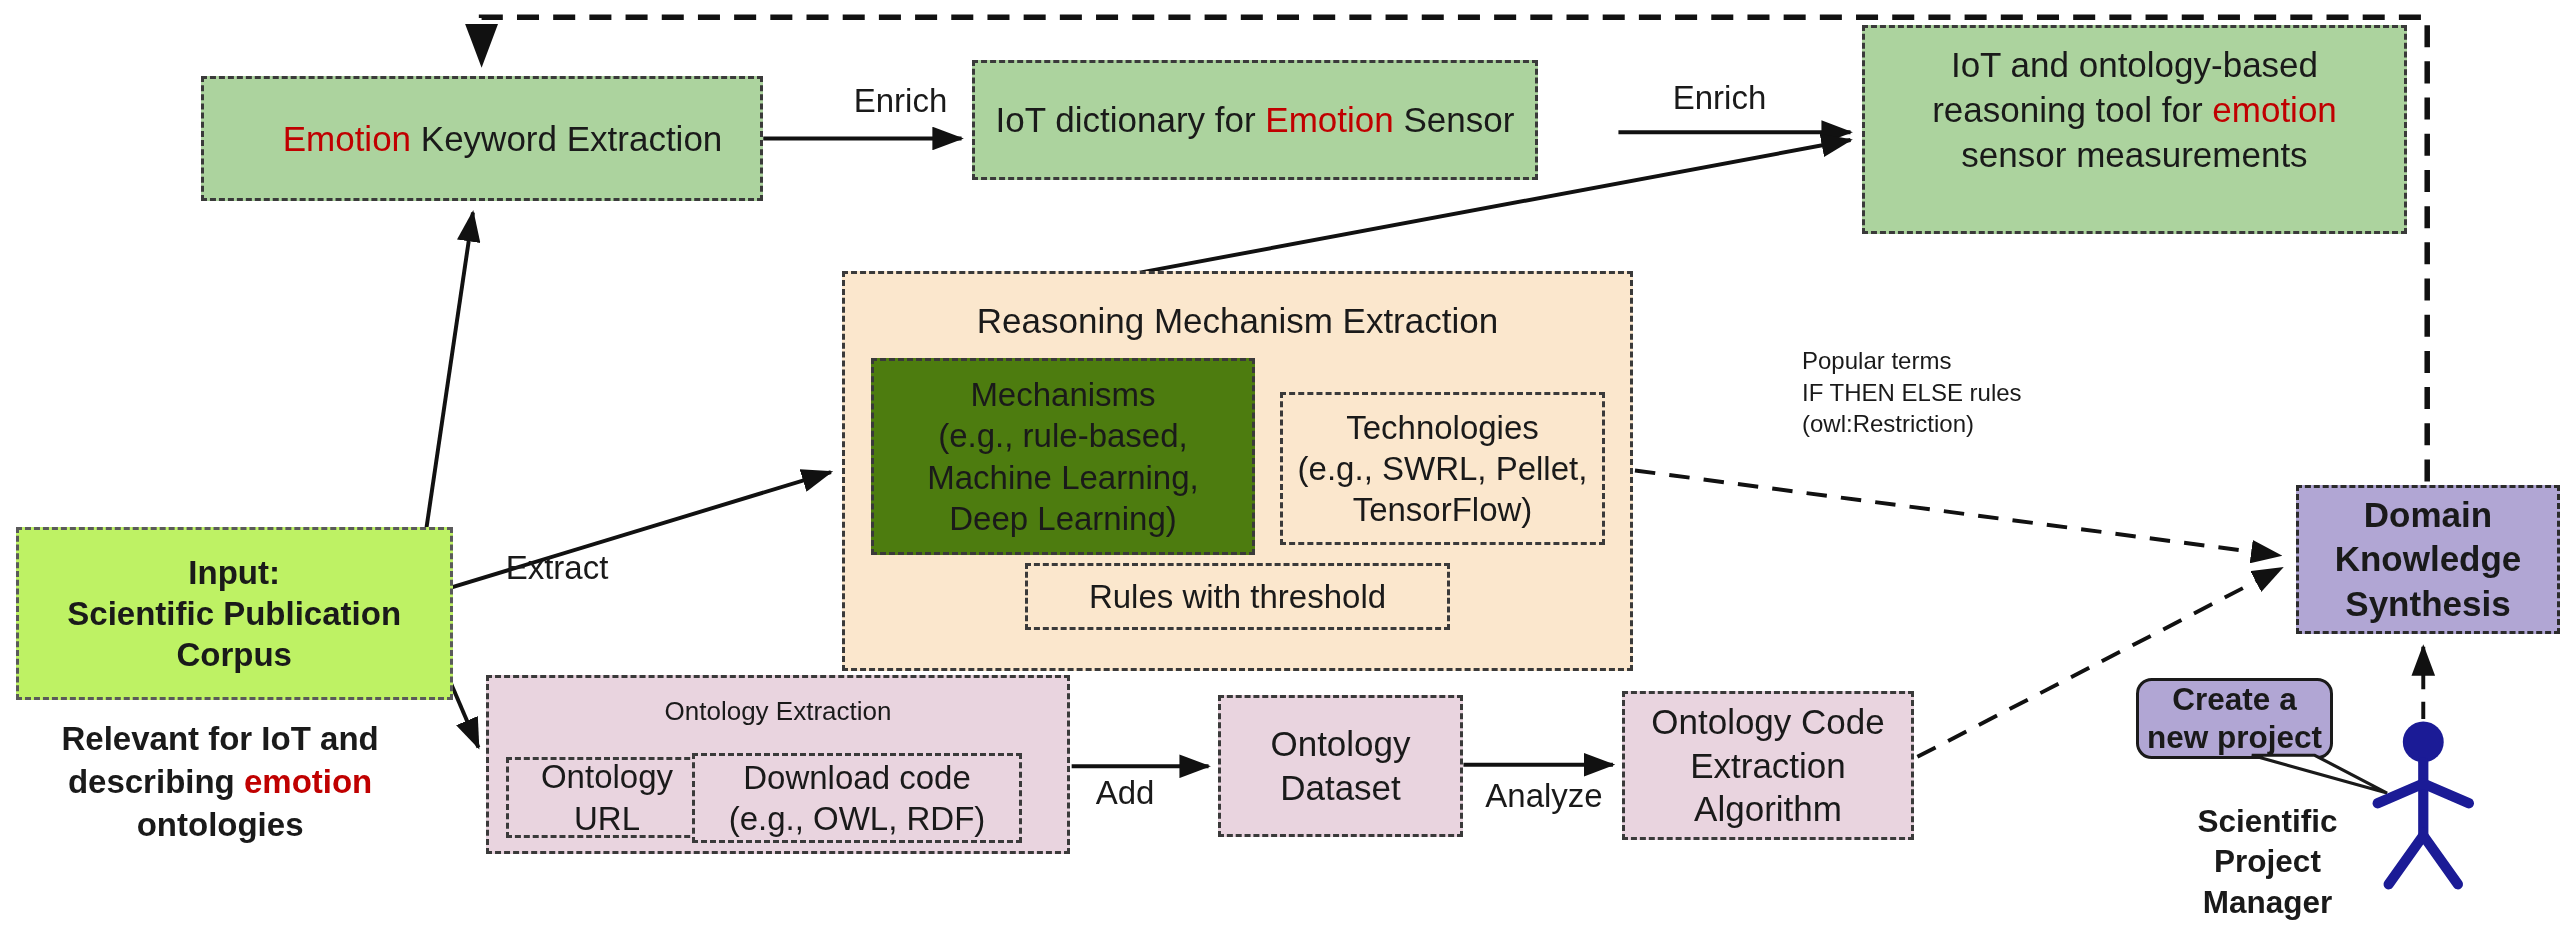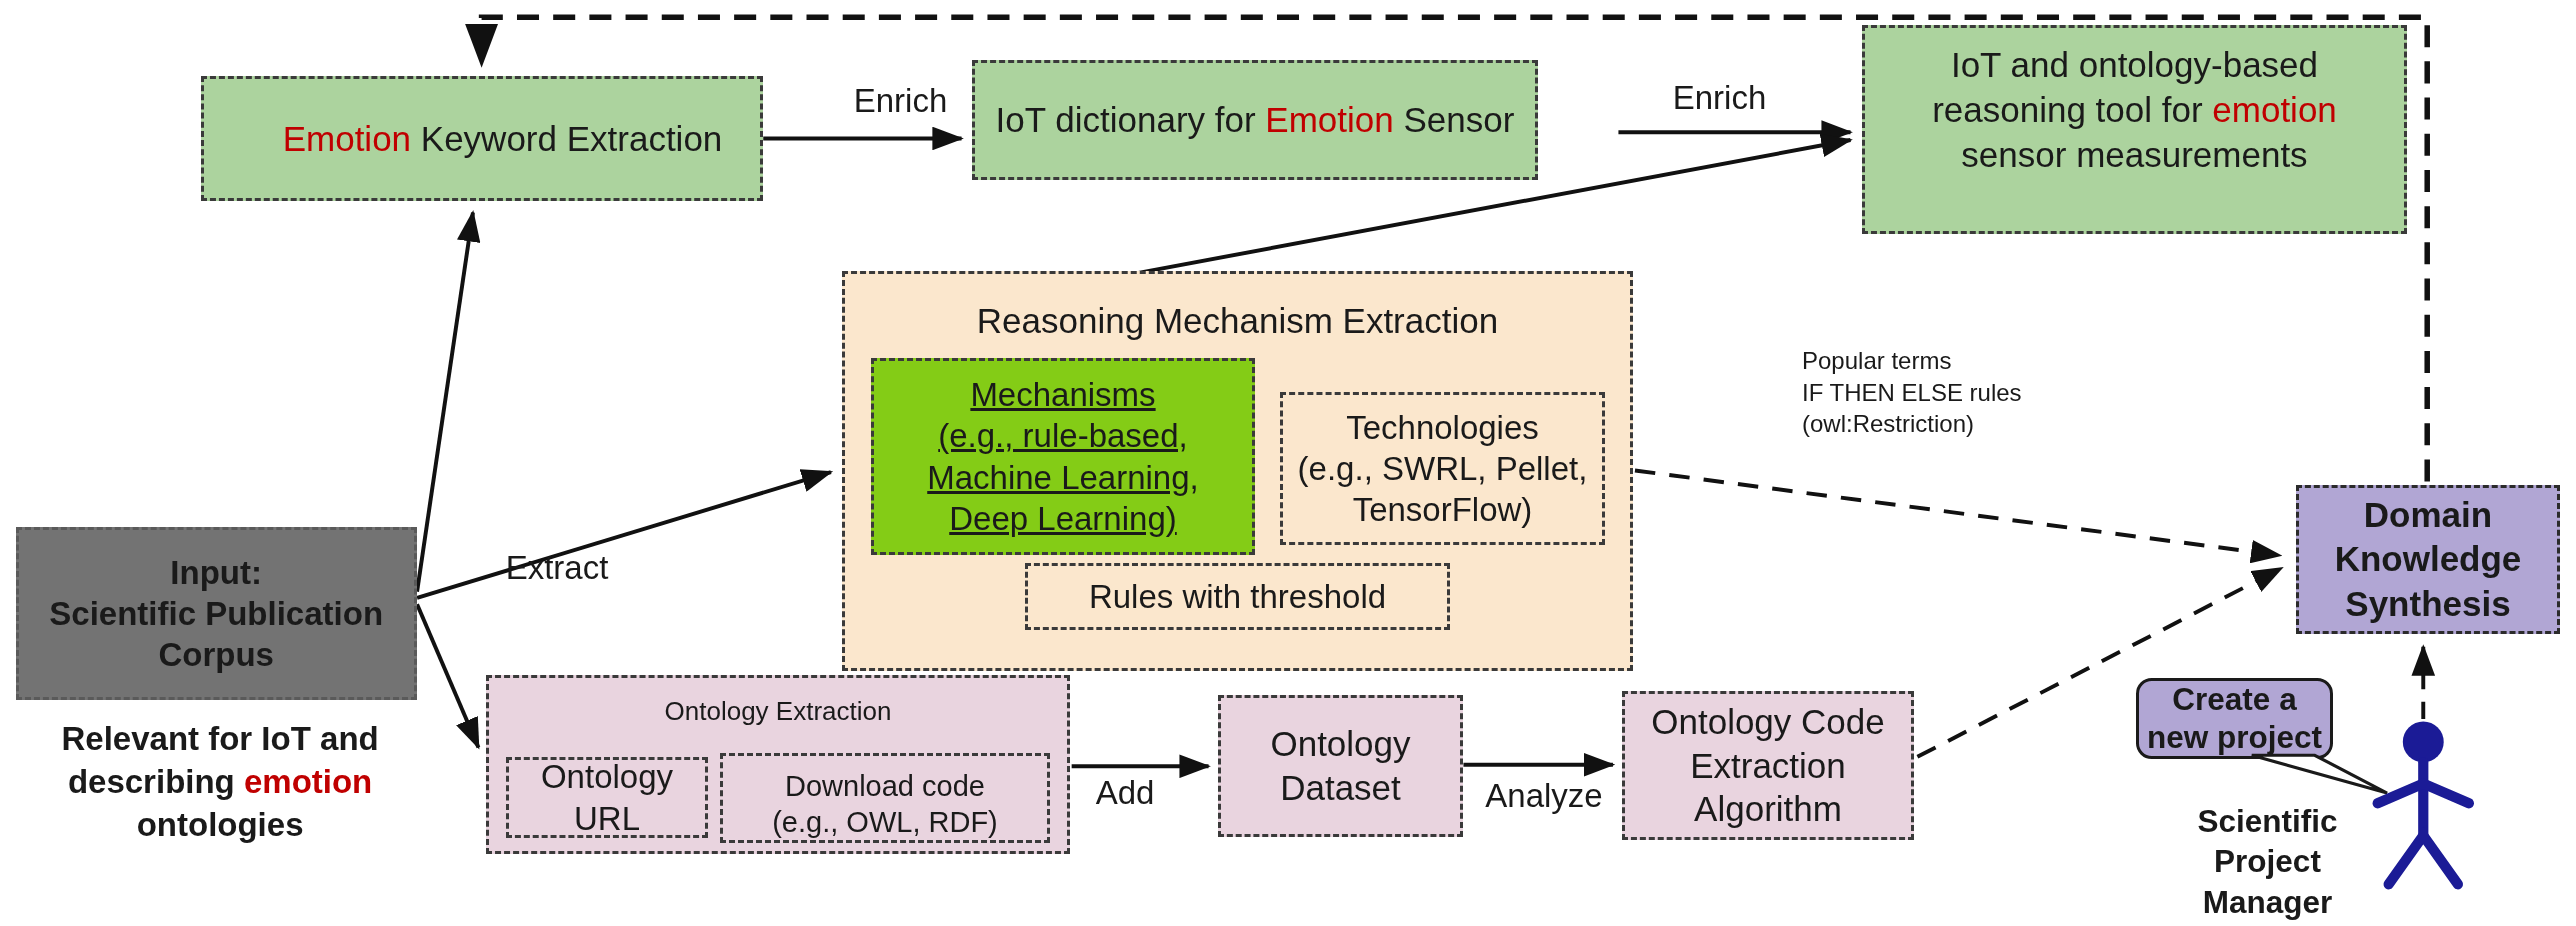--- a/index.html
+++ b/index.html
@@ -19,29 +19,29 @@
   }
   .pre{white-space:pre-line;}
   .red{color:#c00000;}
   .lbl{position:absolute;font-size:33px;text-align:center;}
   
   #green1{left:201px;top:76px;width:562px;height:125px;background:#acd39e;font-size:35px;padding-left:41px;}
   #green2{left:972px;top:60px;width:566px;height:120px;background:#acd39e;font-size:35px;}
   #green3{left:1862px;top:25px;width:545px;height:209px;background:#acd39e;font-size:35px;line-height:1.28;padding-bottom:38px;}
   #orange{left:842px;top:271px;width:791px;height:400px;background:#fbe7cd;justify-content:flex-start;}
   #orange-title{margin-top:25px;font-size:35px;}
-  #mechanisms{left:871px;top:358px;width:384px;height:197px;background:#84cc16;font-size:33px;border-width:3.1px;text-decoration:underline;}
+  #mechanisms{left:871px;top:358px;width:384px;height:197px;background:#4d7c0f;font-size:33px;border-width:3.1px;}
   #technologies{left:1280px;top:392px;width:325px;height:153px;background:#fbe7cd;font-size:33px;}
   #rules{left:1025px;top:563px;width:425px;height:67px;background:#fbe7cd;font-size:33px;}
-  #blue{left:15.7px;top:527px;width:401px;height:173px;background:#737373;font-size:33px;font-weight:bold;border-color:#5a5a5a;}
+  #blue{left:15.7px;top:527px;width:437px;height:173px;background:#bef264;font-size:33px;font-weight:bold;border-color:#5a5a5a;}
   #blue-caption{left:23.6px;top:718px;width:393px;font-size:33px;font-weight:bold;text-align:center;line-height:1.3;}
   #pink-oe{left:486px;top:675px;width:584px;height:179px;background:#e9d4df;justify-content:flex-start;}
   #pink-oe-title{margin-top:17.3px;font-size:26px;}
   #ourl{left:506px;top:757px;width:202px;height:81px;background:#e9d4df;font-size:33px;}
-  #odl{left:720px;top:753px;width:330px;height:90px;background:#e9d4df;font-size:29px;justify-content:flex-end;}
+  #odl{left:692px;top:753px;width:330px;height:90px;background:#e9d4df;font-size:33px;}
   #pink-ds{left:1218px;top:695px;width:245px;height:142px;background:#e9d4df;font-size:35px;}
   #pink-oc{left:1622px;top:691px;width:292px;height:149px;background:#e9d4df;font-size:35px;}
   #dks{left:2296px;top:485px;width:264px;height:149px;background:#b1a6d4;font-size:35px;font-weight:bold;line-height:1.27;border-color:#2b2b2b;}
   #bubble{
     left:2136px;top:678px;width:197px;height:81px;background:#b1a6d4;
     border:3.1px solid #1a1a1a;border-radius:15.7px;font-size:31.5px;font-weight:bold;line-height:1.2;
   }
   #enrich1{left:822px;top:82px;width:157px;}
   #enrich2{left:1641px;top:79px;width:157px;}
   #extract{left:486px;top:549px;width:142px;}

